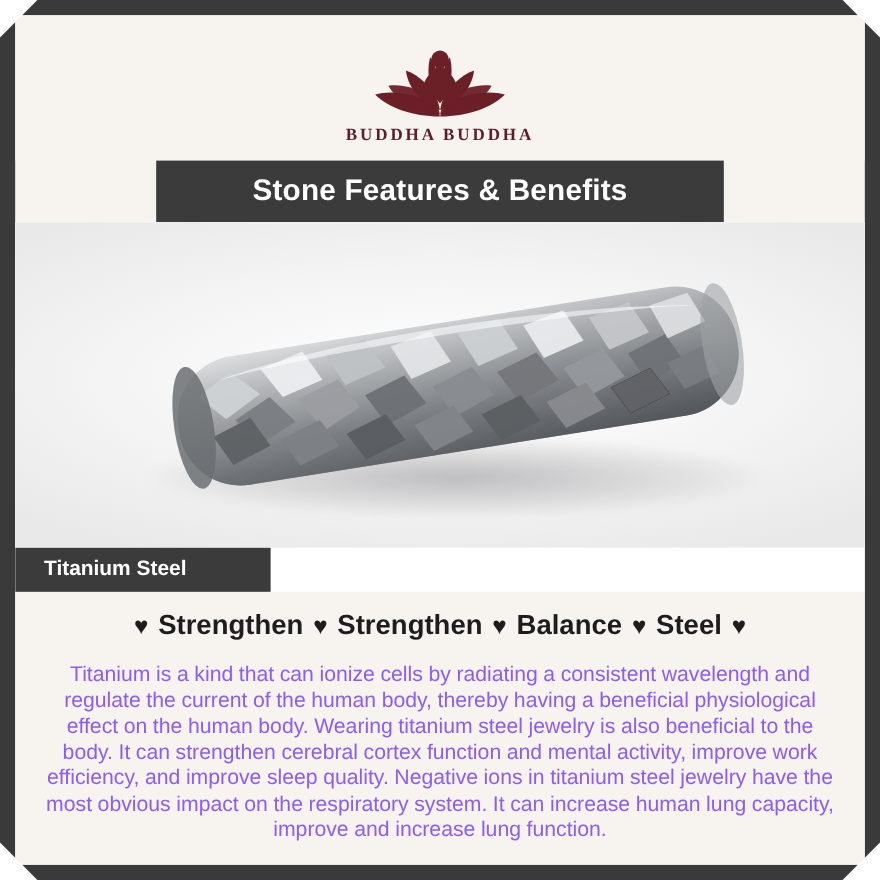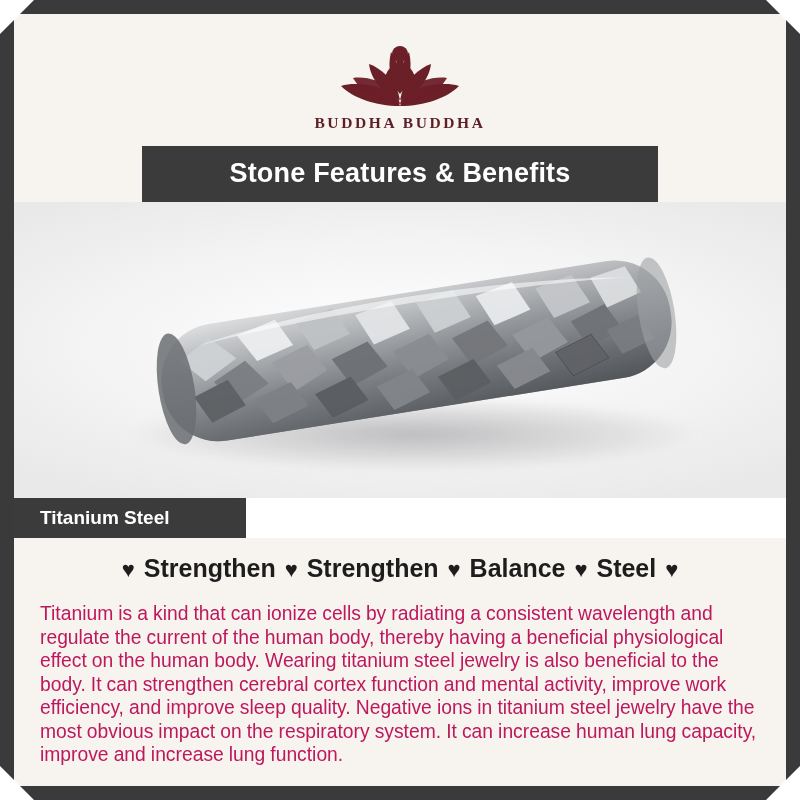--- a/index.html
+++ b/index.html
@@ -205,22 +205,22 @@
     white-space: nowrap;
   }
   .benefits .heart {
     color: #1d1d1d;
     font-size: 22px;
     padding: 0 2px;
   }
   .paragraph {
     font-size: 19.3px;
     line-height: 1.22;
-    color: #be185d;
-    text-align: left;
+    color: #8b5cf6;
+    text-align: center;
     word-spacing: -0.3px;
   }
 </style>
 </head>
 <body>
 
 <div class="page">
 
   <div class="frame"></div>
   <div class="frame-inner"></div>

